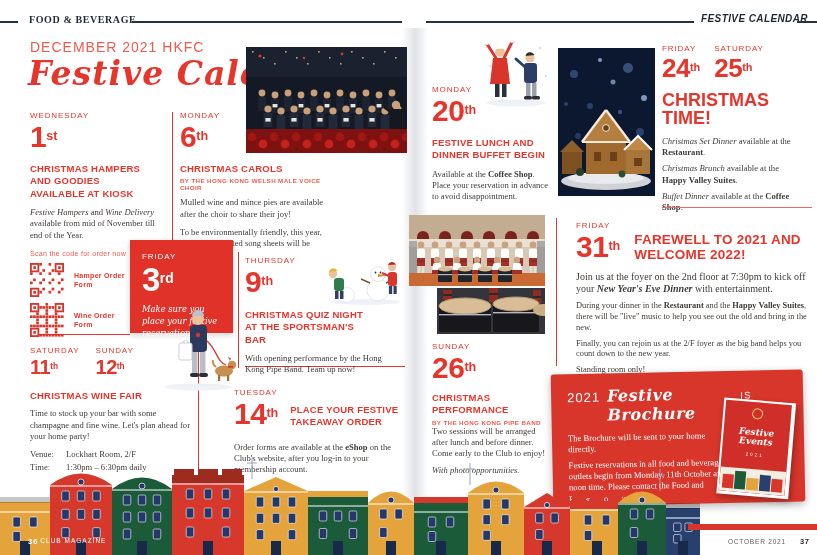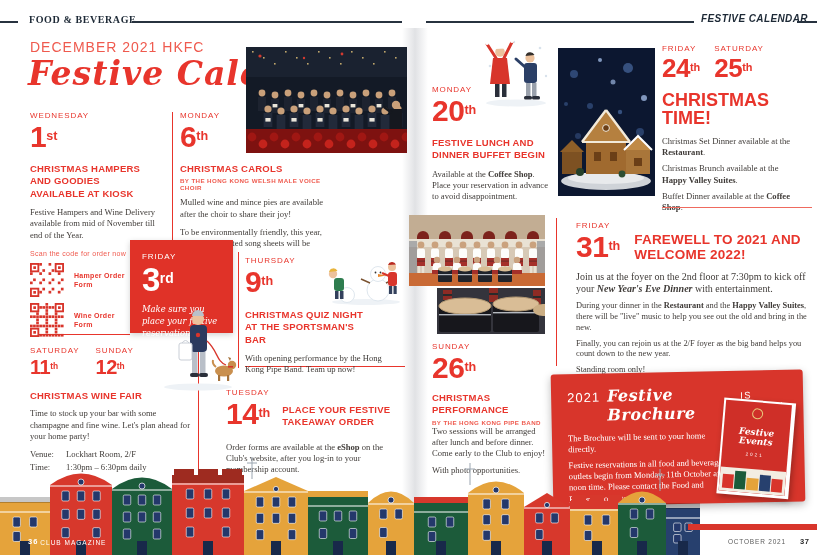--- a/index.html
+++ b/index.html
@@ -10,21 +10,21 @@
   .abs{position:absolute}
   .day{font-weight:400;font-size:8px;letter-spacing:.9px;color:var(--red)}
   .numline{font-family:"Liberation Sans",sans-serif;font-weight:700;font-size:30px;line-height:1;
            color:var(--red);letter-spacing:-.5px;margin-top:2px}
   .n28{font-size:20px}.n26{font-size:26px}
   .n33{font-size:33px;color:#fff}
   .ord{font-size:42%;vertical-align:.55em;letter-spacing:0}
   .ehead{font-weight:700;font-size:9.5px;line-height:1.3;letter-spacing:.2px;color:var(--red)}
   .esub{font-weight:700;font-size:6.2px;letter-spacing:.4px;color:var(--coral)}
   .bodytext{font-family:"Liberation Serif",serif;font-size:8.6px;line-height:1.32;color:#403c39}
-  .run-b{font-weight:700}.run-i{}.run-bi{font-weight:700;font-style:italic}
+  .run-b{font-weight:700}.run-i{font-style:italic}.run-bi{font-weight:700;font-style:italic}
   .rline{background:var(--red)}
   .pline{background:#ef6a5e}
   .inkline{background:#27323f}
   .kicker{font-size:14px;letter-spacing:1px;color:var(--coral)}
   .scripttitle{font-family:"DejaVu Serif",serif;font-style:italic;font-weight:700;
                font-size:33px;color:var(--red);letter-spacing:1px}
   .scriptnote{font-family:"DejaVu Serif",serif;font-style:italic;font-size:8.4px;color:#fff;line-height:1.45}
   .scannote{font-size:7px;letter-spacing:.3px;color:var(--coral)}
   .qrrow{display:flex;align-items:center;margin-top:6px}
   .qr-box{width:34px;height:34px}
@@ -45,21 +45,21 @@
          padding:2px 4px 3px 2px;transform:rotate(6deg);box-shadow:2px 3px 6px rgba(0,0,0,.3)}
   .cover-in{position:relative;width:100%;height:100%;background:#cf2f28;overflow:hidden}
   .cover-ring{position:absolute;left:50%;top:6px;width:11px;height:11px;margin-left:-6px;
               border:1.6px solid #e8c87a;border-radius:50%}
   .cover-title{position:absolute;left:0;right:0;top:26px;text-align:center;color:#fff;
                font-family:"DejaVu Serif",serif;font-style:italic;font-weight:700;font-size:9px;line-height:1.05}
   .cover-year{position:absolute;left:0;right:0;top:50px;text-align:center;color:#fff;font-size:4.5px;letter-spacing:2px}
   .cover-town{position:absolute;left:0;right:0;bottom:0;height:24px;background:#f3ede2;
               display:flex;align-items:flex-end;gap:1px;padding:0 3px 3px 3px}
   .cover-town div{flex:1}
-  .footL{font-size:6.5px;color:#fff;letter-spacing:1px;display:flex;align-items:flex-end;gap:2px}
+  .footL{font-size:6.5px;color:#fff;letter-spacing:1px;display:flex;align-items:flex-start;gap:2px}
   .footL .pg{font-weight:700;font-size:7.5px}
   .footR{font-size:6.5px;color:#5c5c5c;letter-spacing:.8px;display:flex;align-items:baseline;gap:14px}
   .footR .pg{font-weight:700;font-size:7.5px;color:#2b2b2b}
   svg{display:block}
 </style>
 </head>
 <body>
 
 <div class="canvas">
 
@@ -377,21 +377,21 @@
           <span class="k">Venue:</span>
           <span>Lockhart Room, 2/F</span>
         </div>
       <div class="kv">
           <span class="k">Time:</span>
           <span>1:30pm – 6:30pm daily</span>
         </div>
     </div>
   </div>
 
-  <div class="abs" style="left:226px;top:388px;width:190px">
+  <div class="abs" style="left:234px;top:388px;width:190px">
     <div class="day">TUESDAY</div>
     <div style="display:flex">
       <div class="numline"><span>14</span><span class="ord">th</span></div>
       <div class="ehead" style="margin:7px 0 4px 12px;width:112px">PLACE YOUR FESTIVE TAKEAWAY ORDER</div>
     </div>
     <div class="bodytext" style="margin-top:9px;width:178px"><span>Order forms are available at the </span><span class="run-b">eShop</span><span> on the Club's website, after you log-in to your membership account.</span></div>
   </div>
 
   <div class="abs" style="left:402px;top:28px;width:26px;height:500px;background:linear-gradient(90deg,rgba(20,30,50,0),rgba(20,30,50,.10) 40%,rgba(20,30,50,.13) 50%,rgba(20,30,50,0));"></div>
 

